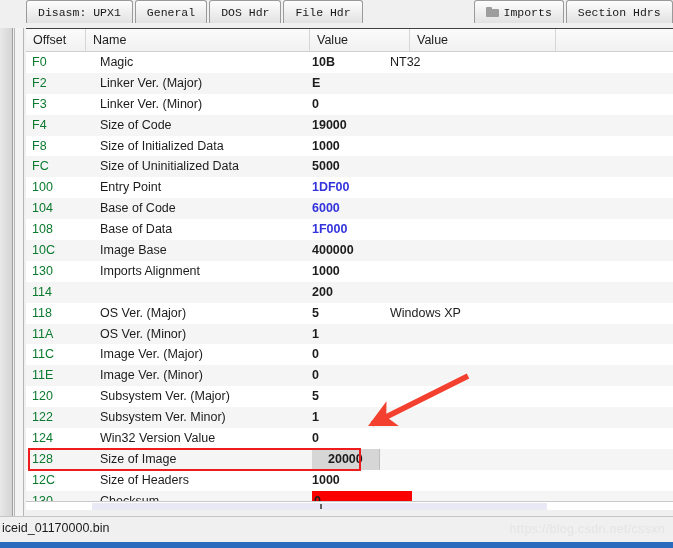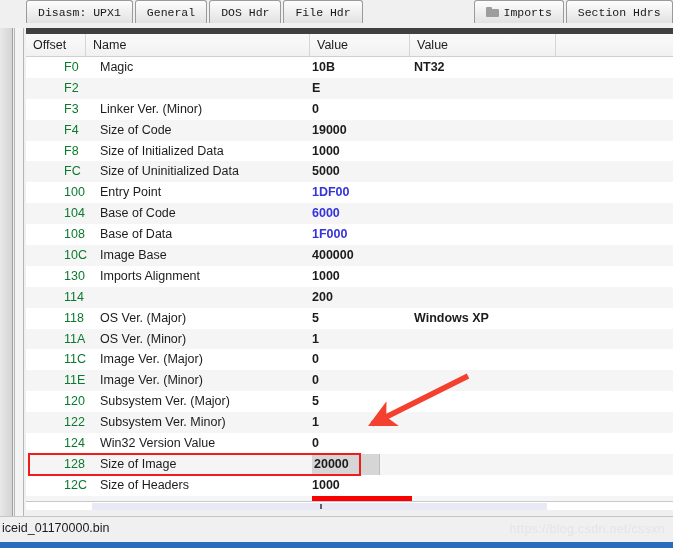--- a/index.html
+++ b/index.html
@@ -114,21 +114,21 @@
     border-left: 1px solid #b6b6b6;
     border-right: 1px solid #b6b6b6;
   }
 
   
   #table-area {
     position: absolute;
     left: 26px; top: 28px;
     width: 647px; height: 482px;
     background: #c2410c;
-    border-top: 6px solid #404040;
+    border-top: 1px solid #404040;
     overflow: hidden;
   }
 
   #col-header {
     position: relative;
     height: 23px;
     background: linear-gradient(to bottom, #fbfbfb, #f1f1f1);
     border-bottom: 1px solid #cfcfcf;
   }
 
@@ -163,31 +163,31 @@
     position: absolute;
     top: 0;
     height: 20.9px;
     line-height: 20.9px;
     font-size: 12.5px;
     white-space: nowrap;
     overflow: hidden;
   }
 
   .c-expander { left: 6px;  width: 14px; }
-  .c-offset   { left: 38px; width: 60px; color: #0a7a2e; }
+  .c-offset   { left: 6px; width: 60px; color: #0a7a2e; }
   .c-name     { left: 74px; width: 212px; color: #1c1c1c; }
   .c-value1   { left: 286px; width: 98px; color: #1c1c1c; font-weight: bold; }
-  .c-value2   { left: 388px; width: 180px; color: #1c1c1c; font-weight: bold; }
+  .c-value2   { left: 364px; width: 180px; color: #1c1c1c; }
 
   .c-value1.link { color: #3333dd; }
 
   
   .cell.selcell {
     background: #d6d6d6;
-    padding-left: 2px;
+    padding-left: 16px;
     width: 68px;
     border-right: 1px solid #bfbfbf;
   }
 
   
   .cell.redfill {
     background: #fb0000;
     color: #1c1c1c;
     width: 100px;
     padding-left: 2px;
@@ -316,20 +316,21 @@
         <div class="row">
           <div class="cell c-expander"></div>
           <div class="cell c-offset">F0</div>
           <div class="cell c-name">Magic</div>
           <div class="cell c-value1">10B</div>
           <div class="cell c-value2">NT32</div>
         </div>
         <div class="row alt">
           <div class="cell c-expander"></div>
           <div class="cell c-offset">F2</div>
+          <div class="cell c-name">Linker Ver. (Major)</div>
           <div class="cell c-value1">E</div>
           <div class="cell c-value2"></div>
         </div>
         <div class="row">
           <div class="cell c-expander"></div>
           <div class="cell c-offset">F3</div>
           <div class="cell c-name">Linker Ver. (Minor)</div>
           <div class="cell c-value1">0</div>
           <div class="cell c-value2"></div>
         </div>

